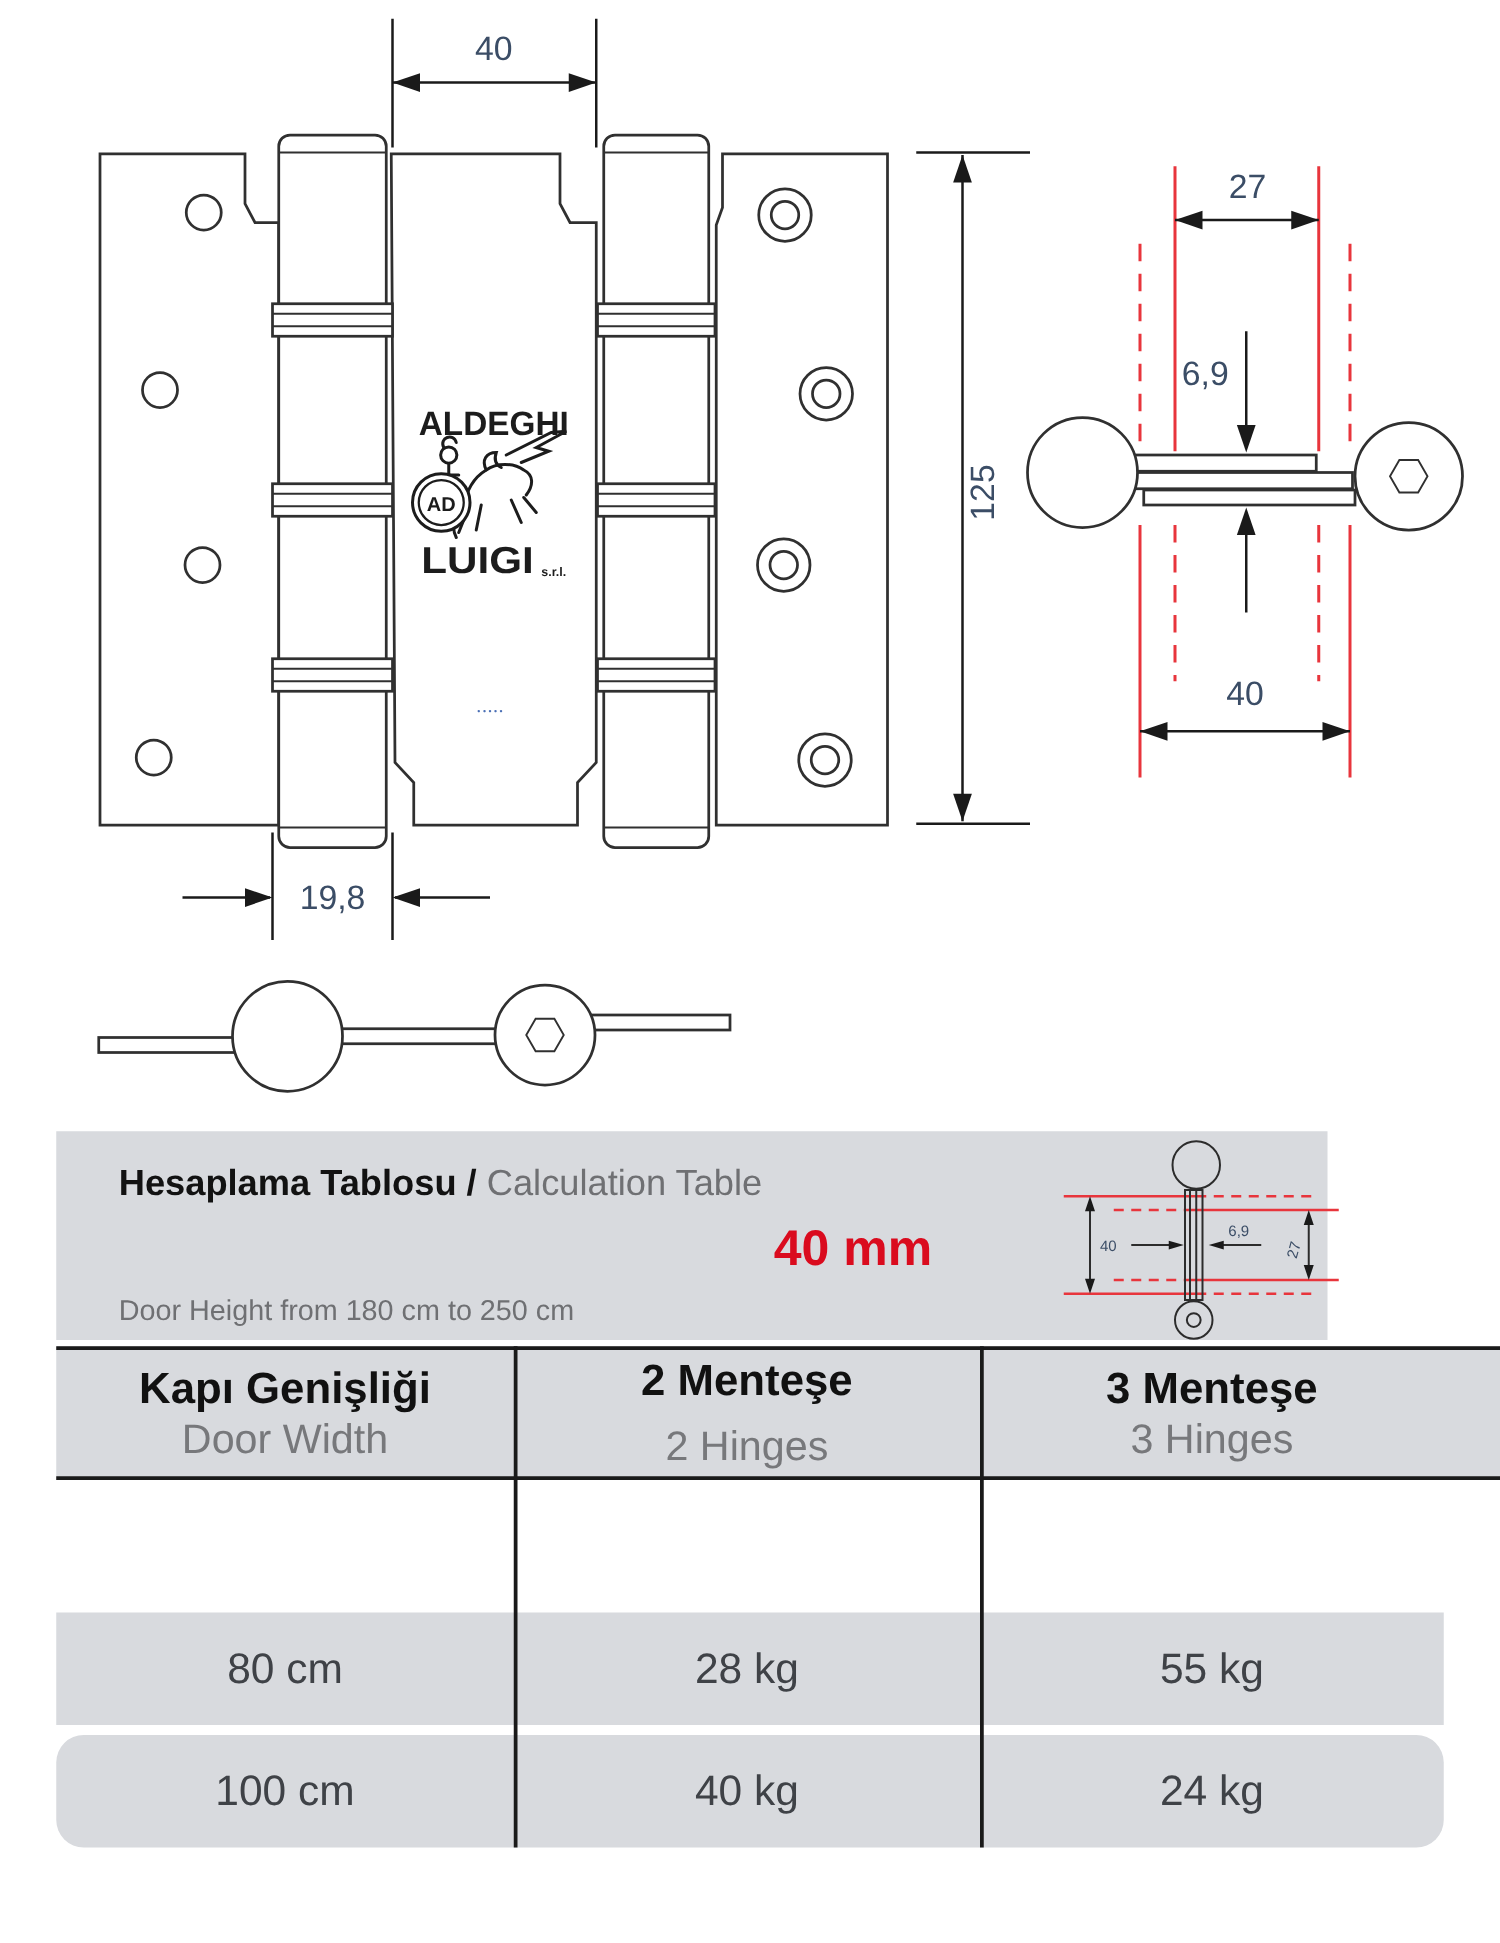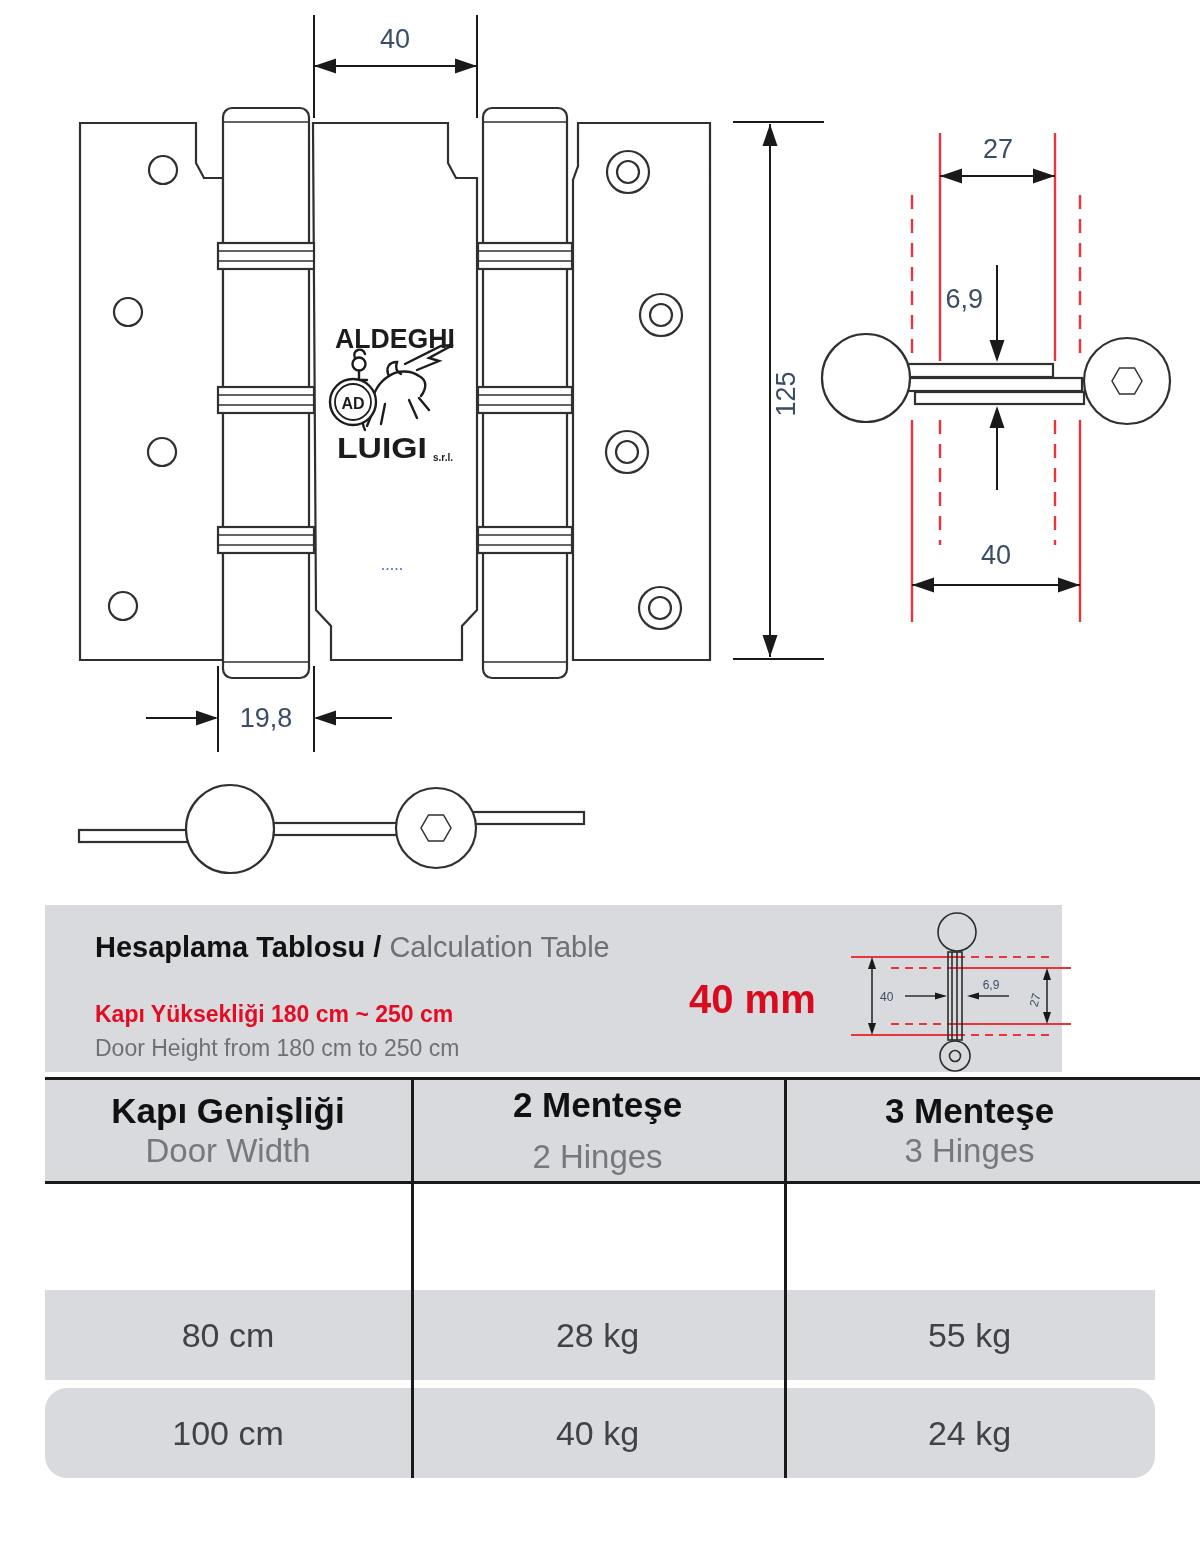--- a/index.html
+++ b/index.html
@@ -18,21 +18,21 @@
   .logotxt{font-family:"Liberation Sans",sans-serif;font-weight:bold;fill:#1c1c1c;}
   .wm{font-size:7px;fill:#4a6fb5;letter-spacing:2px;}
   
   .table-wrap{position:absolute;left:45px;top:905px;width:1110px;height:574px;}
   .thead-block{position:absolute;left:0;top:0;width:1017px;height:167px;background:#d8dade;}
   .tt-title{position:absolute;left:50px;top:26px;font-size:29px;color:#121212;white-space:nowrap;}
   .tt-title .tr{font-weight:bold;color:#121212;}
   .tt-title .en{font-weight:normal;color:#6f7073;}
   .tt-sub-red{position:absolute;left:50px;top:96px;font-size:23px;font-weight:bold;color:#e30d23;white-space:nowrap;}
   .tt-sub-gray{position:absolute;left:50px;top:130px;font-size:23px;color:#6f7073;white-space:nowrap;}
-  .tt-badge{position:absolute;left:644px;top:72px;font-size:40px;font-weight:bold;color:#da0b1e;white-space:nowrap;}
+  .tt-badge{position:absolute;left:574px;top:72px;font-size:40px;font-weight:bold;color:#da0b1e;white-space:nowrap;}
   .mini-svg{position:absolute;left:798px;top:0;width:240px;height:167px;}
   .mini-red{stroke:#e8353c;stroke-width:2;fill:none;}
   .mini-reddash{stroke:#e8353c;stroke-width:2;fill:none;stroke-dasharray:8 6;}
   .mini-ln{stroke:#2c2c2c;stroke-width:1.6;fill:none;}
   .mini-dim{font-size:12px;fill:#3b4d66;}
   .colrow{position:absolute;left:0;top:172px;width:1170px;height:107px;box-sizing:border-box;
           border-top:3px solid #1a1a1a;border-bottom:3px solid #1a1a1a;background:#d8dade;
           display:flex;}
   .colcell{display:flex;flex-direction:column;align-items:center;justify-content:center;}
   .colcell .tr{font-size:35px;font-weight:bold;color:#111;line-height:1.15;}
@@ -236,21 +236,20 @@
       </g>
     </g>
   </svg>
 
   <div class="table-wrap">
 
     <div class="thead-block">
       <div class="tt-title">
         <span class="tr">Hesaplama Tablosu /</span><span class="en"> Calculation Table</span>
       </div>
-      <div class="tt-sub-red">Kapı Yüksekliği 180 cm ~ 250 cm</div>
       <div class="tt-sub-gray">Door Height from 180 cm to 250 cm</div>
       <div class="tt-badge">40 mm</div>
 
       <svg class="mini-svg" viewBox="0 0 240 167">
         <line class="mini-red" x1="8" y1="52" x2="122" y2="52"></line>
         <line class="mini-reddash" x1="128" y1="52" x2="206" y2="52"></line>
         <line class="mini-reddash" x1="48" y1="63" x2="104" y2="63"></line>
         <line class="mini-red" x1="104" y1="63" x2="228" y2="63"></line>
         <line class="mini-reddash" x1="48" y1="119" x2="104" y2="119"></line>
         <line class="mini-red" x1="104" y1="119" x2="228" y2="119"></line>

